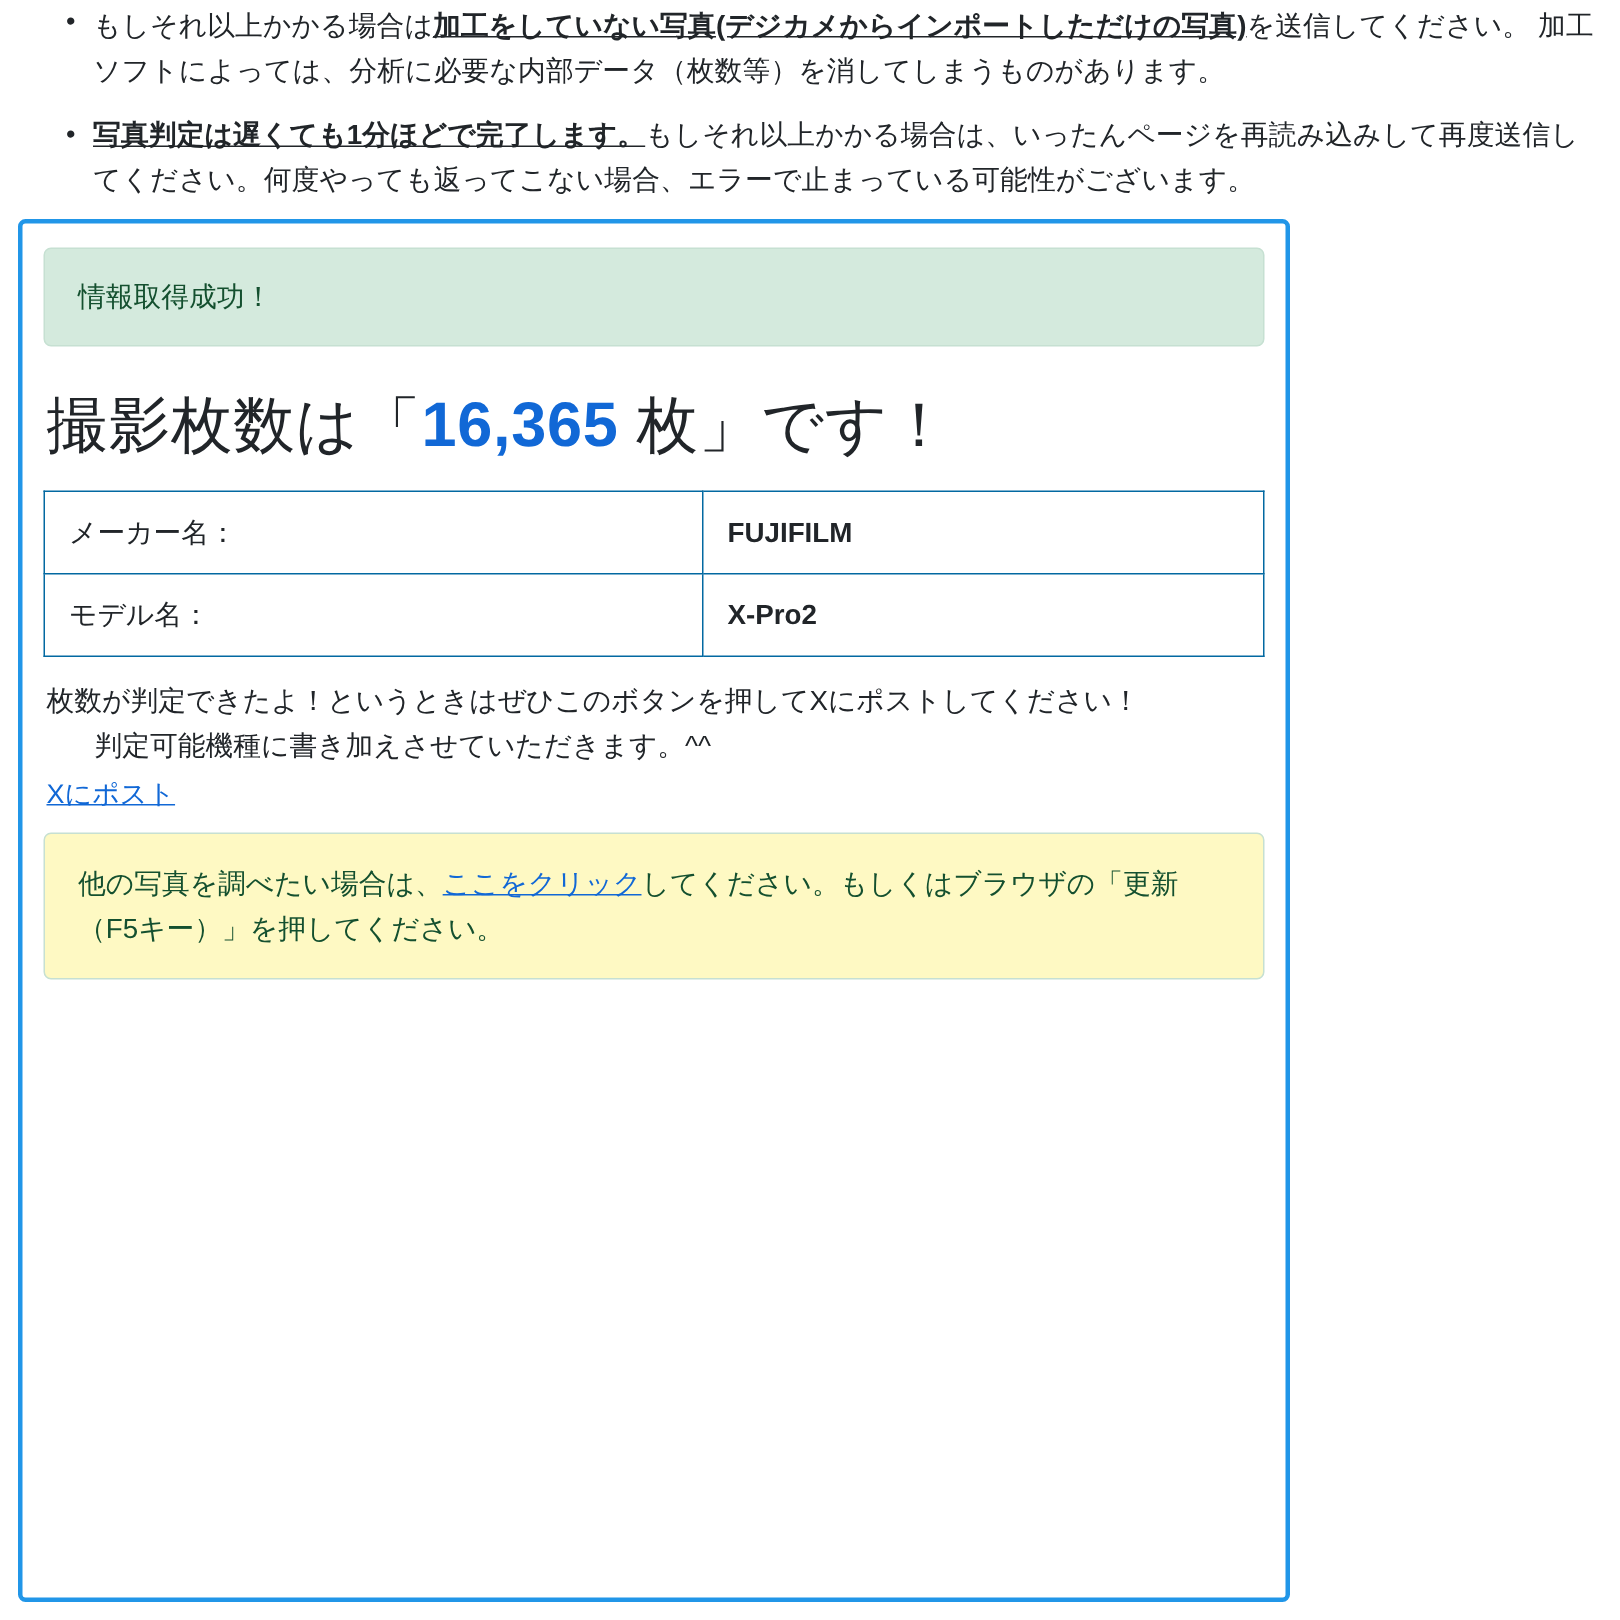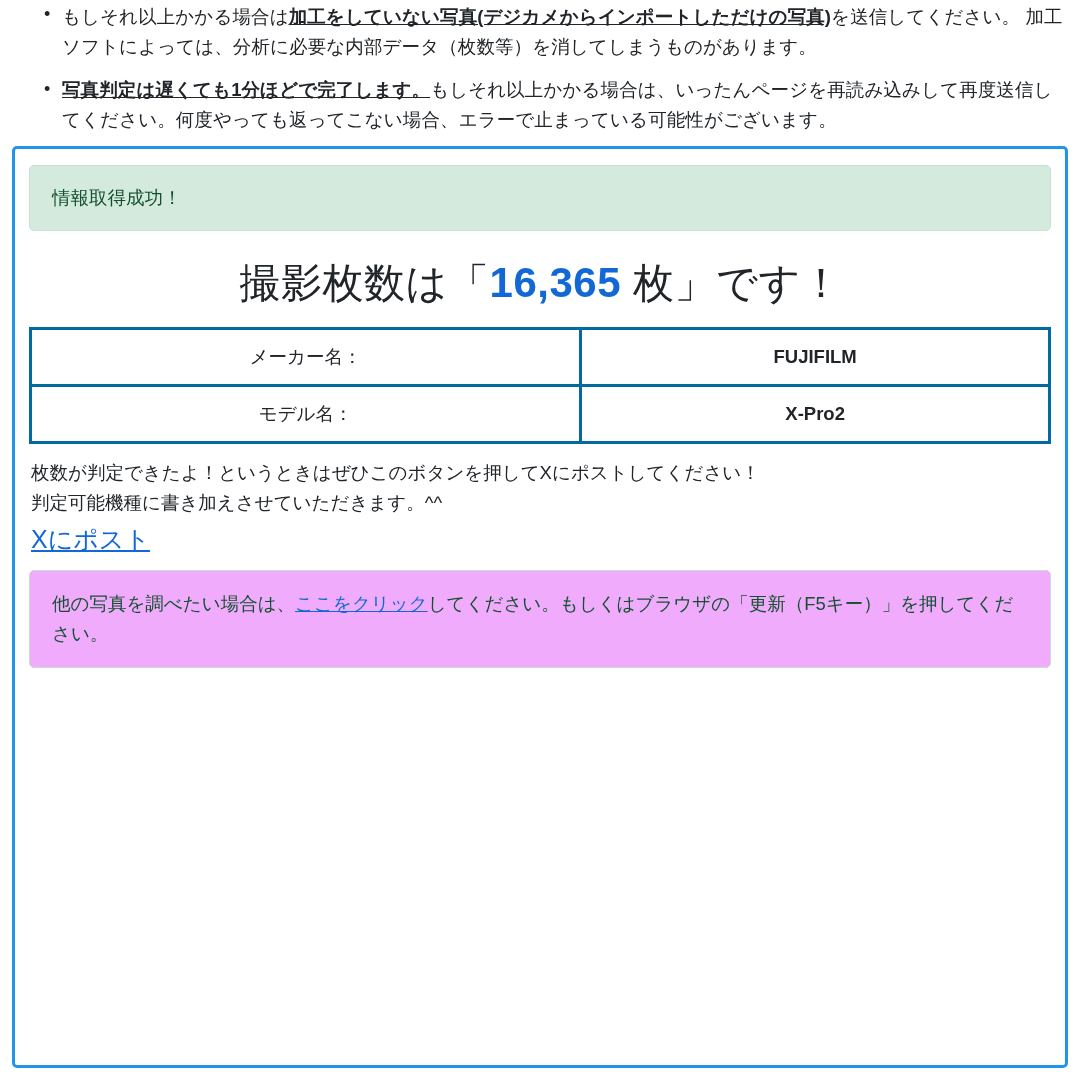--- a/index.html
+++ b/index.html
@@ -44,21 +44,21 @@
     font-size: 18px;
     line-height: 1.62;
   }
   .note b { font-weight: bold; text-decoration: underline; }
 
   
   .result-panel {
     position: absolute;
     left: 12px;
     top: 146px;
-    width: 1056px;
+    width: 848px;
     height: 922px;
     box-sizing: border-box;
     border: 3px solid #2196e8;
     border-radius: 5px;
     background: #ffffff;
     padding: 16px 14px 14px 14px;
   }
 
   .alert-success {
     background: #d4eadd;
@@ -70,63 +70,61 @@
     line-height: 1.4;
   }
 
   .headline {
     font-size: 41px;
     line-height: 1.25;
     margin: 26px 0 18px 2px;
     font-weight: normal;
     color: #212529;
     letter-spacing: 0.5px;
-    text-align: center;
   }
   .headline .count {
     color: #1168d6;
     font-weight: bold;
     font-size: 42px;
   }
 
   table.info {
     border-collapse: collapse;
     width: 100%;
     margin: 0 0 14px 0;
   }
   table.info td {
-    border: 3px solid #0369a1;
+    border: 1px solid #0369a1;
     padding: 14px 16px;
     font-size: 18.5px;
     line-height: 1.4;
     vertical-align: middle;
-    text-align: center;
   }
   table.info td.label { width: 54%; }
   table.info td.value { font-weight: bold; }
 
   .share-text {
     font-size: 18.5px;
     line-height: 1.6;
     margin: 14px 0 0 2px;
   }
   .share-text b { font-weight: normal; }
-  .share-text .line2 { display: block; }
+  .share-text .line2 { display: block; margin-left: 32px; }
 
   .post-link {
     display: inline-block;
     margin: 6px 0 14px 2px;
-    font-size: 25px;
+    font-size: 18px;
     color: #1168d6;
     text-decoration: underline;
     cursor: pointer;
   }
 
   .alert-info {
-    background: #f0abfc;
+    background: #fef9c3;
     border: 1px solid #c6e0d2;
     border-radius: 5px;
     padding: 18px 22px;
     font-size: 18.5px;
     line-height: 1.62;
     color: #14502f;
   }
   .alert-info a {
     color: #1168d6;
     text-decoration: underline;

